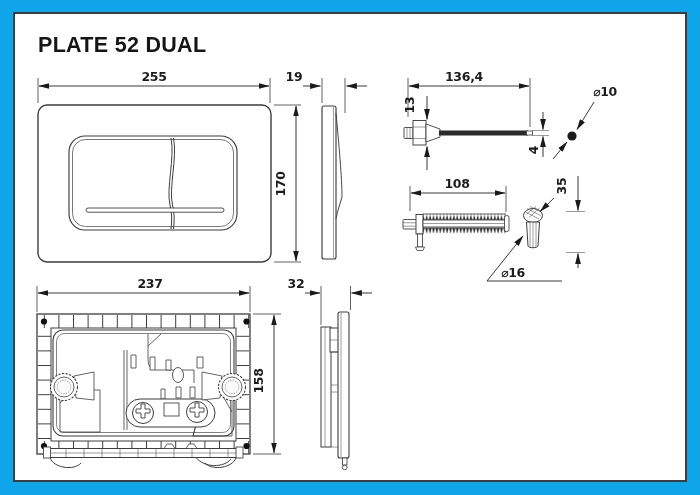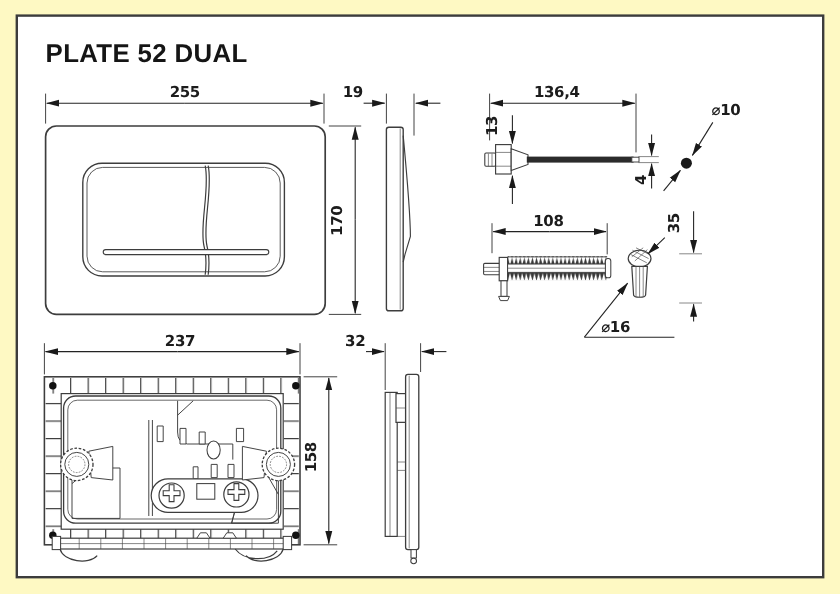--- a/index.html
+++ b/index.html
@@ -1,16 +1,16 @@
 <!DOCTYPE html>
 <html><head>
 <meta charset="utf-8">
 <style>
   html,body{margin:0;padding:0;background:#ffffff;}
-  .stage{position:relative;width:700px;height:495px;background:#fef9c3;font-family:"Liberation Sans",sans-serif;}
+  .stage{position:relative;width:700px;height:495px;background:#0ea5e9;font-family:"Liberation Sans",sans-serif;}
   svg{position:absolute;left:0;top:0;}
   .title-text{font-family:"Liberation Sans",sans-serif;font-weight:bold;font-size:21.5px;letter-spacing:.3px;fill:#151515;}
   .dim-text{font-family:"DejaVu Sans",sans-serif;font-weight:bold;font-size:12.5px;fill:#1c1c1c;letter-spacing:-.3px;}
   .part{stroke:#3d3d3d;fill:none;}
   .partw{stroke:#3d3d3d;fill:#ffffff;}
   .dim{stroke:#232323;stroke-width:.9;fill:none;}
   .ext{stroke:#2e2e2e;stroke-width:.75;fill:none;}
   .thin{stroke:#4a4a4a;stroke-width:.55;fill:none;}
 </style>
 </head>

